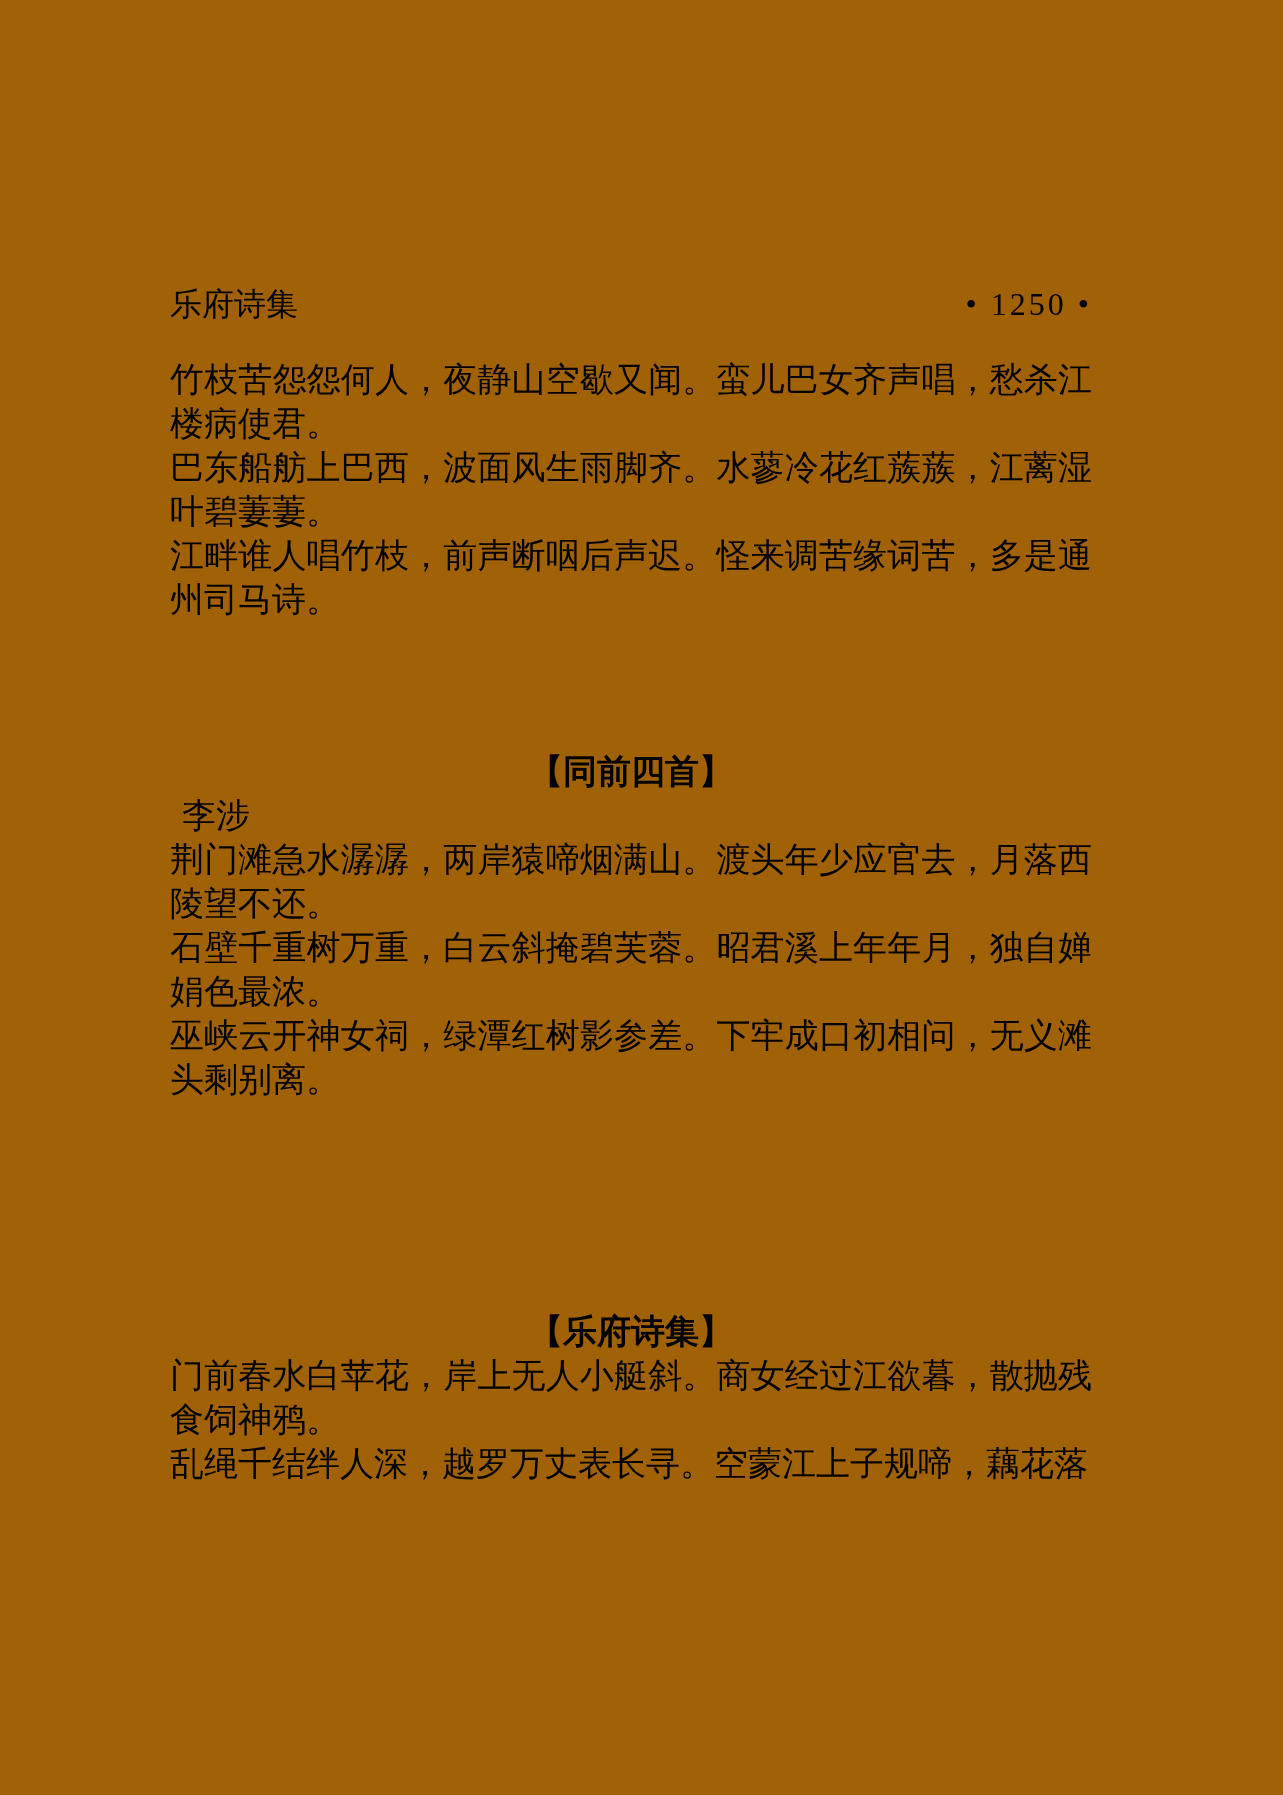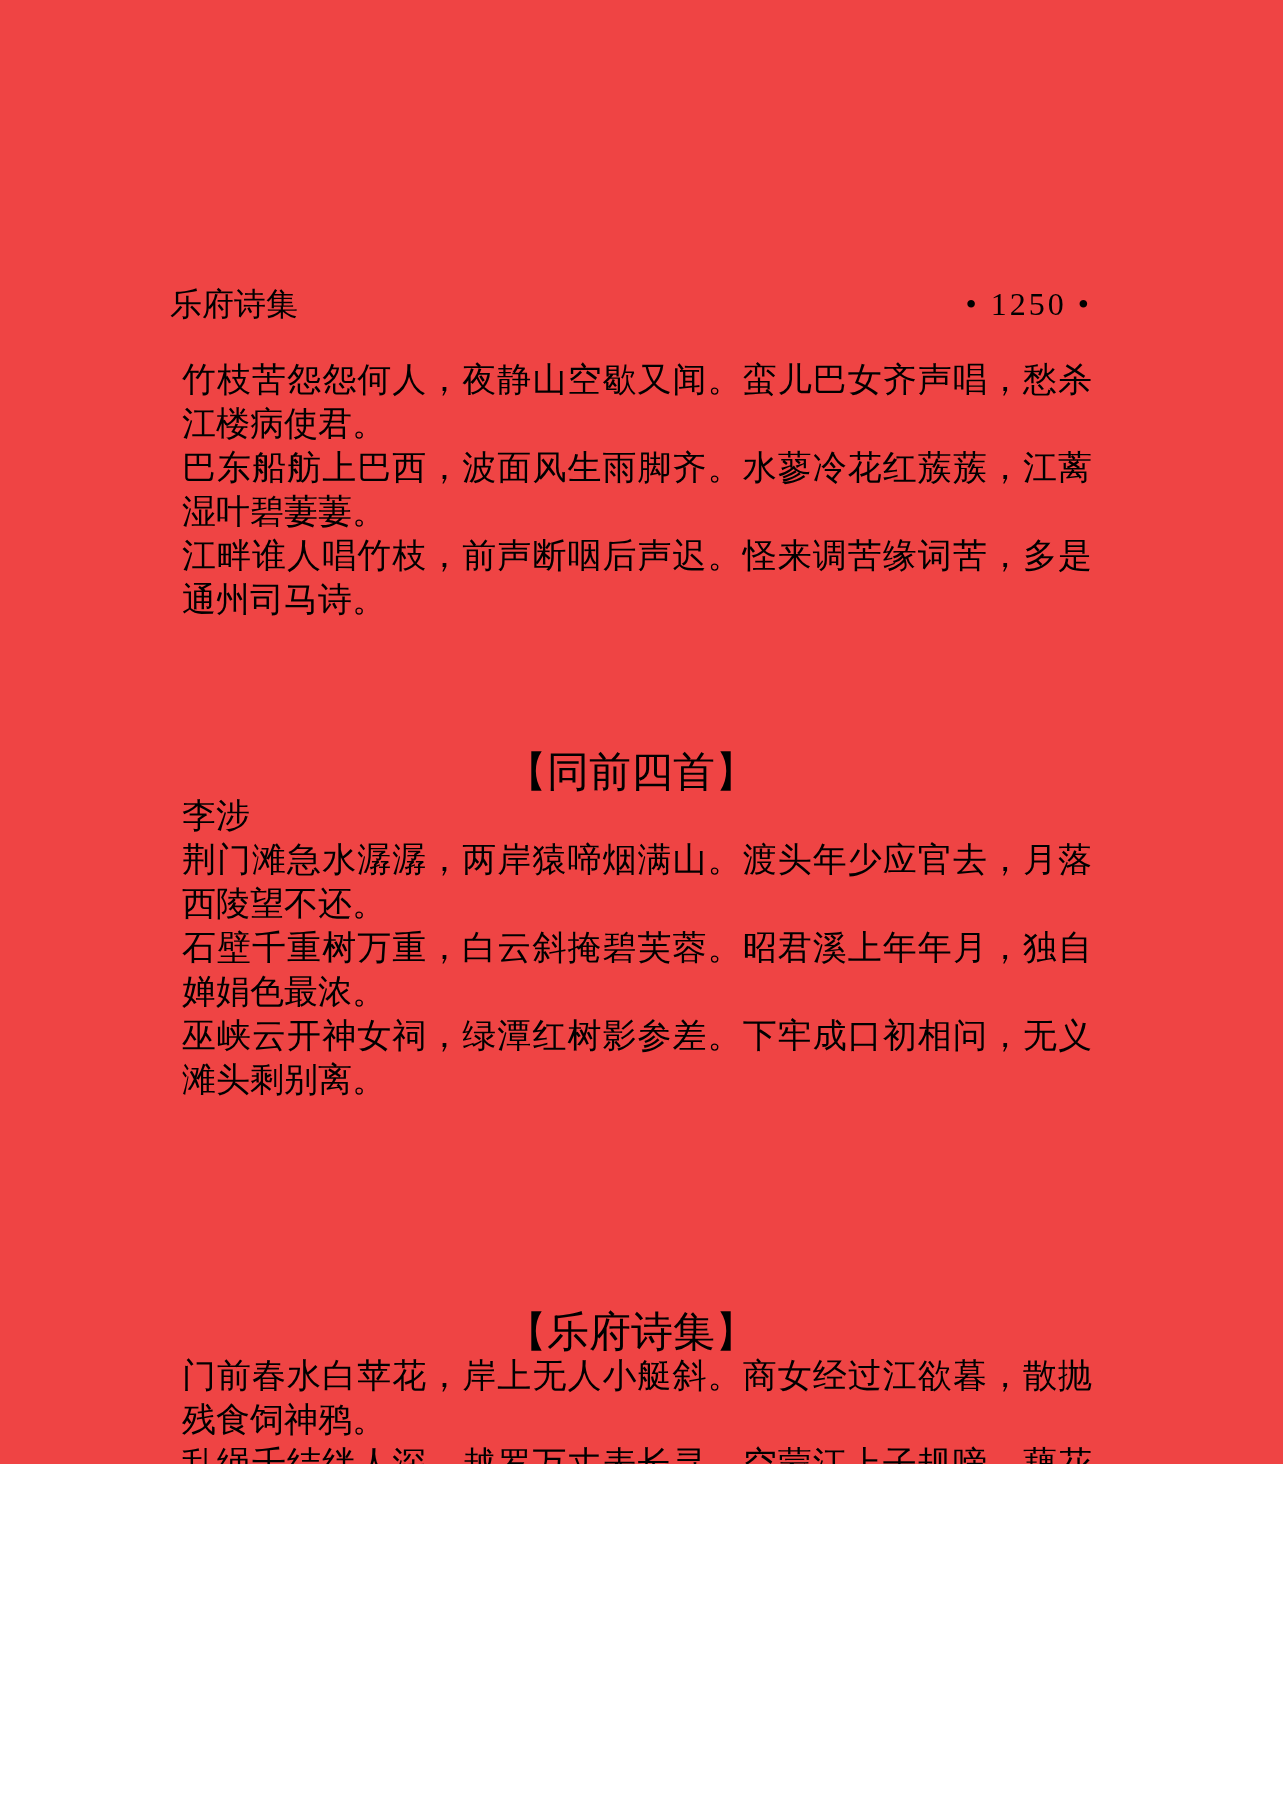--- a/index.html
+++ b/index.html
@@ -1,21 +1,21 @@
 <!DOCTYPE html>
 <html><head>
 <meta charset="utf-8">
 <style>
   * { margin: 0; padding: 0; box-sizing: border-box; }
   html, body { background: #ffffff; }
   .page {
     position: relative;
     width: 1283px;
-    height: 1464px;
-    background: #ef4444;
+    height: 1795px;
+    background: #a16207;
     color: #000000;
     font-family: "Liberation Serif", "DejaVu Serif", serif;
     overflow: hidden;
   }
   .header {
     position: absolute;
     left: 170px;
     width: 922px;
     top: 268px;
     display: flex;
@@ -32,26 +32,26 @@
     font-size: 34px;
     line-height: 44px;
     text-align: justify;
     letter-spacing: 0;
   }
   .sec-a { top: 358px; }
   .sec-b { top: 750px; }
   .sec-c { top: 1310px; }
   .section-title {
     text-align: center;
-    font-weight: normal;
-    font-size: 42px;
+    font-weight: bold;
+    font-size: 34px;
     line-height: 44px;
   }
   .author { text-align: left; margin-left: 12px; }
-  .stanza { text-align: justify; margin-left: 12px; }
+  .stanza { text-align: justify; }
 </style>
 </head>
 <body>
 
 <div class="page">
 
   <div class="header">
     <span class="book-title">乐府诗集</span>
     <span class="page-number">• 1250 •</span>
   </div>

